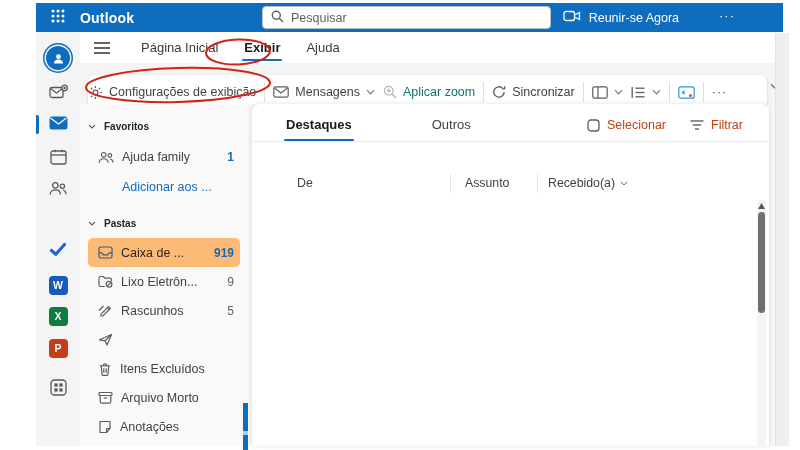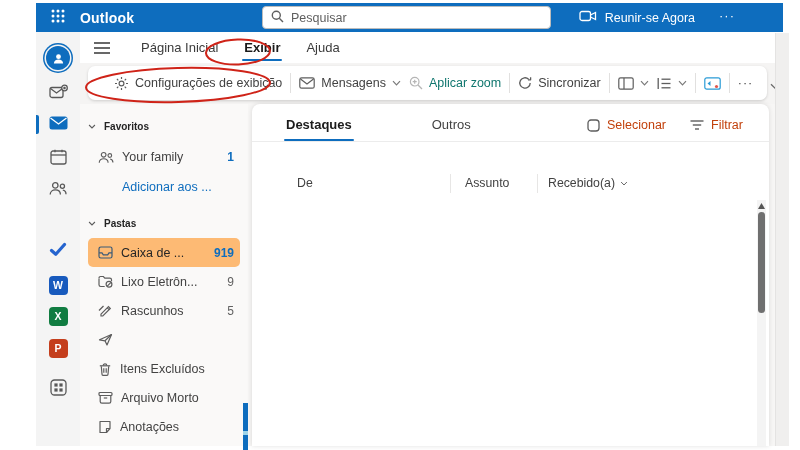--- a/index.html
+++ b/index.html
@@ -10,21 +10,21 @@
   
   .app { position:absolute; left:36px; top:3px; width:747px; height:443px; background:#fff; display:flex; flex-direction:column; }
 
   
   .topbar { height:29px; background:#0e6dbe; display:flex; align-items:center; flex:0 0 auto; position:relative; color:#fff; }
   .waffle-btn { width:44px; height:29px; display:flex; align-items:center; justify-content:center; cursor:pointer; }
   .brand { font-size:14px; font-weight:bold; letter-spacing:.2px; }
   .searchbox { position:absolute; left:226px; top:3px; width:289px; height:23px; background:#fff; border-radius:4px; display:flex; align-items:center; padding:0 8px; gap:7px; border:1px solid #bcbcbc; }
   .searchbox input { border:none; outline:none; flex:1; font-size:12.5px; color:#444; font-family:"Liberation Sans", sans-serif; background:transparent; }
   .searchbox input::placeholder { color:#5f5f5f; opacity:1; }
-  .topbar-right { position:absolute; right:48px; top:0; height:29px; display:flex; align-items:center; gap:10px; }
+  .topbar-right { position:absolute; right:48px; top:0; height:29px; display:flex; align-items:center; gap:26px; }
   .meet { display:flex; align-items:center; gap:8px; font-size:12.5px; cursor:pointer; }
   .top-more { margin-left:14px; font-size:13px; letter-spacing:1px; cursor:pointer; padding-bottom:4px; }
 
   
   .body { flex:1; display:flex; min-height:0; }
 
   
   .rail { width:44px; background:#f4f4f4; position:relative; flex:0 0 auto; }
   .rail-item { position:absolute; left:0; width:44px; height:24px; display:flex; align-items:center; justify-content:center; color:#585858; cursor:pointer; }
   .rail-indicator { position:absolute; left:0; top:83px; width:3px; height:19px; background:#0e6dbe; border-radius:0 2px 2px 0; }
@@ -37,21 +37,21 @@
 
   
   .tabsrow { height:31px; background:#fff; display:flex; align-items:center; padding-left:14px; flex:0 0 auto; }
   .hamburger { color:#424242; margin-right:22px; cursor:pointer; display:flex; }
   .tab { position:relative; font-size:13px; color:#3b3b3b; padding:5px 9px; cursor:pointer; }
   .tab.active { font-weight:bold; color:#1b1b1b; }
   .tab.active::after { content:""; position:absolute; left:7px; right:7px; bottom:-1px; height:2.5px; background:#0e6dbe; border-radius:2px; }
 
   
   .ribbonband { height:41px; background:#f5f4f3; position:relative; flex:0 0 auto; }
-  .ribbon { position:absolute; left:8px; right:16px; top:3px; height:34px; background:#fff; border-radius:7px; box-shadow:0 1px 3px rgba(0,0,0,.16); display:flex; align-items:center; padding:0 26px; gap:8px; }
+  .ribbon { position:absolute; left:8px; right:16px; top:12px; height:34px; background:#fff; border-radius:7px; box-shadow:0 1px 3px rgba(0,0,0,.16); display:flex; align-items:center; padding:0 0; gap:8px; }
   .rbtn { display:flex; align-items:center; gap:6px; font-size:12.5px; color:#424242; cursor:pointer; white-space:nowrap; }
   .rbtn .ric { color:#5d5d5d; display:flex; align-items:center; }
   .rbtn.disabled { color:#0f766e; cursor:default; }
   .rbtn.disabled .ric { color:#b5b5b5; }
   .rsep { width:1px; height:20px; background:#e1e0df; flex:0 0 auto; }
   .chev { display:flex; color:#7a7a7a; }
   .collapse-chev { position:absolute; color:#6a6a6a; }
 
   
   .content { flex:1; position:relative; background:#f7f6f5; min-height:0; }
@@ -365,21 +365,21 @@
 
             <div class="frow first">
               <span class="ficon">
                 <svg width="16" height="13" viewBox="0 0 18 15" fill="none" stroke="#5d5d5d" stroke-width="1.3">
                     <circle cx="6.3" cy="4.4" r="2.7"></circle>
                     <path d="M1.2 13.6c0-3 2.3-4.7 5.1-4.7s5.1 1.7 5.1 4.7"></path>
                     <circle cx="13.4" cy="5.2" r="2.1"></circle>
                     <path d="M13.8 9.2c2 .3 3.2 1.8 3.2 4"></path>
                   </svg>
               </span>
-              <span class="flabel">Your family</span>
+              <span class="flabel">Ajuda family</span>
               <span class="fcount accent">1</span>
             </div>
 
             <div class="frow" style="padding-left:34px">
               <span class="addlink">Adicionar aos ...</span>
             </div>
 
             <div class="sec-header pastas-header">
               <span class="chev">
                 <svg width="8" height="5" viewBox="0 0 9 6" fill="none" stroke="currentColor" stroke-width="1.3">

